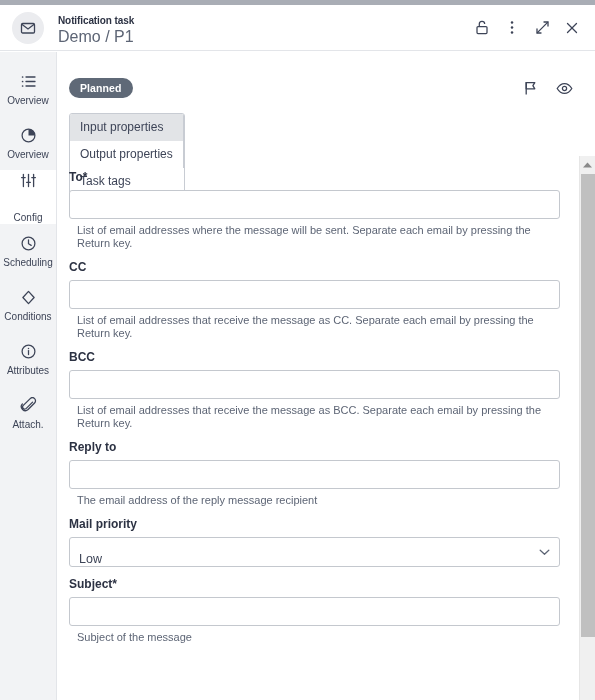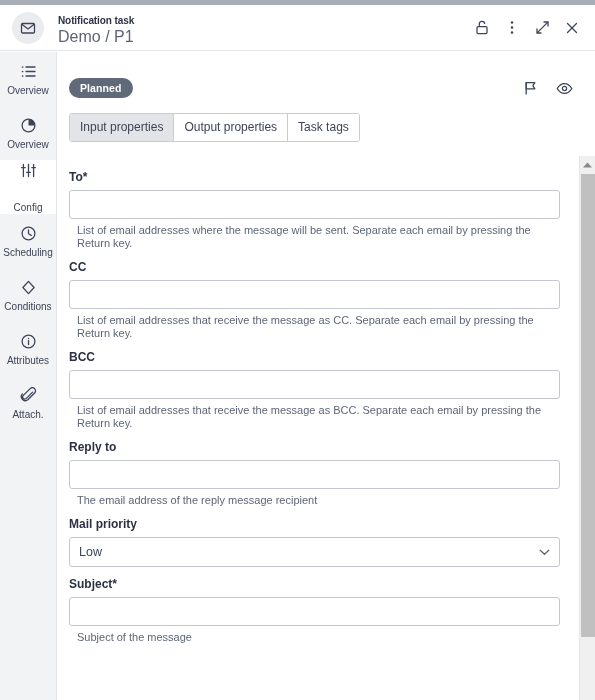--- a/index.html
+++ b/index.html
@@ -96,20 +96,21 @@
 
   
   .sidebar {
     position: absolute;
     top: 52px; left: 0;
     width: 57px;
     height: 648px;
     background: #f2f3f5;
     border-right: 1px solid #e3e5e9;
     box-sizing: border-box;
+    padding-top: 10px;
   }
   .side-item {
     width: 56px;
     height: 54px;
     display: flex;
     flex-direction: column;
     align-items: center;
     justify-content: center;
     cursor: pointer;
     box-sizing: border-box;
@@ -175,20 +176,21 @@
 
   
   .tabs {
     display: flex;
     margin: 13px 0 0 12px;
     border: 1px solid #c8ccd3;
     border-radius: 3px;
     width: fit-content;
     overflow: hidden;
     background: #ffffff;
+    flex-direction: column;
   }
   .tab {
     font-size: 12px;
     color: #3d4457;
     padding: 6px 10px 7px 10px;
     line-height: 14px;
     cursor: pointer;
     background: #ffffff;
     border-right: 1px solid #c8ccd3;
     white-space: nowrap;
@@ -251,21 +253,21 @@
     height: 30px;
     border: 1px solid #c4c8ce;
     border-radius: 3px;
     box-sizing: border-box;
     background: #ffffff;
     font-family: "Liberation Sans", sans-serif;
     font-size: 12.5px;
     color: #3d4457;
     padding: 0 9px;
     display: flex;
-    align-items: center;
+    align-items: flex-end;
     cursor: pointer;
   }
   .select-caret {
     position: absolute;
     right: 10px;
     top: 50%;
     transform: translateY(-50%);
     pointer-events: none;
     color: #5d6575;
   }

